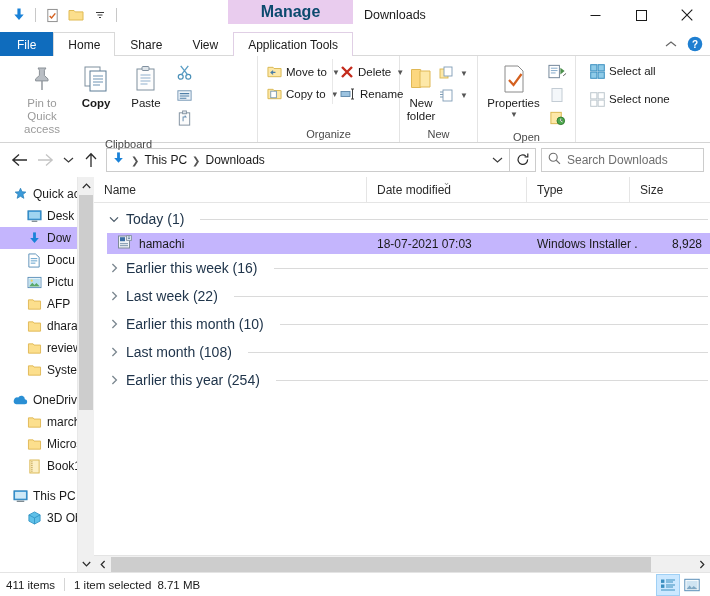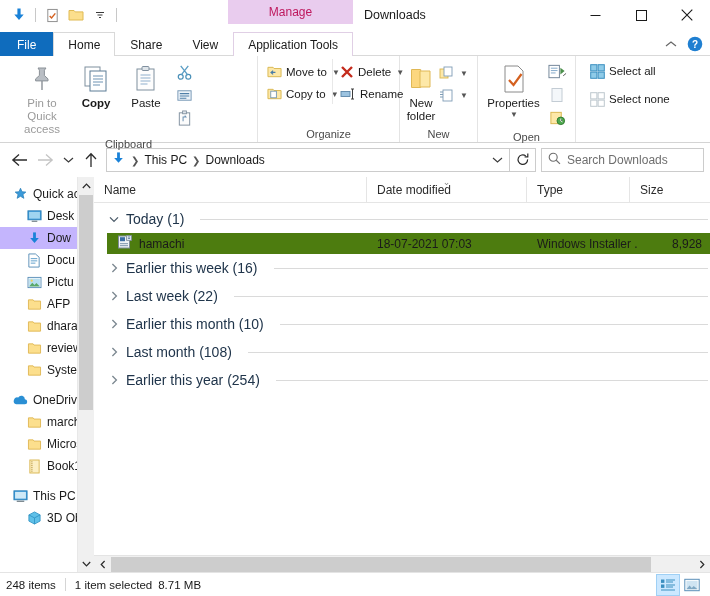--- a/index.html
+++ b/index.html
@@ -23,21 +23,21 @@
     display: flex; align-items: center; height: 30px; padding: 0 4px 0 8px; gap: 2px;
   }
   .qat-btn {
     width: 22px; height: 22px; display: flex; align-items: center; justify-content: center;
   }
   .qat-sep { width: 1px; height: 14px; background: #c8c8c8; margin: 0 3px; }
   .contextual-wrap {
     position: absolute; left: 228px; top: 0; width: 125px; height: 24px;
     background: #e9ccee; display: flex; align-items: center; justify-content: center;
   }
-  .contextual-wrap .ctx-label { font-size: 12px; color: #be185d; }
+  .contextual-wrap .ctx-label { font-size: 16px; color: #0c4a6e; font-weight: bold; }
   .title-text {
     position: absolute; left: 364px; top: 8px; font-size: 12.5px; color: #1a1a1a;
   }
   .wincontrols {
     position: absolute; right: 0; top: 0; display: flex; height: 30px;
   }
   .wc {
     width: 46px; height: 30px; display: flex; align-items: center; justify-content: center;
   }
   .wc svg { display:block; }
@@ -160,21 +160,21 @@
   .grouphdr {
     height: 28px; display: flex; align-items: center; gap: 6px; padding-left: 14px;
     font-size: 14px; color: #20354b;
   }
   .grouphdr .chev { width: 12px; display:flex; align-items:center; justify-content:center; color:#5a5a5a; }
   .grouphdr .gh-rule { flex: 1; height: 1px; background: #dadada; margin-left: 10px; margin-right: 2px; }
   .frow {
     height: 21px; display: flex; align-items: center; font-size: 12px; color: #1a1a1a;
     margin-left: 13px;
   }
-  .frow.selected { background: #4d7c0f; }
+  .frow.selected { background: #c4b5fd; }
   .fcell { padding-left: 10px; display: flex; align-items: center; gap: 6px; overflow: hidden; white-space: nowrap; }
   .fcell.right { justify-content: flex-end; padding-right: 8px; }
   .hscroll {
     height: 17px; background: #f0f0f0; display: flex; align-items: center; flex: none;
     border-top: 1px solid #e4e4e4;
   }
   .hs-arrow { width: 17px; height: 17px; display:flex; align-items:center; justify-content:center; }
   .hs-track { flex: 1; height: 17px; position: relative; }
   .hs-thumb { position: absolute; left: 0; top: 1px; bottom: 1px; width: 540px; background: #cdcdcd; }
 
@@ -851,21 +851,21 @@
         <div class="hs-arrow">
           <svg width="6" height="9" viewBox="0 0 6 9">
               <path d="M1.4 1l3.4 3.5L1.4 8" stroke="#2b2b2b" stroke-width="1.2" fill="none"></path>
             </svg>
         </div>
       </div>
     </div>
   </div>
 
   <div class="statusbar">
-    <span class="st-text">248 items</span>
+    <span class="st-text">411 items</span>
     <span class="st-sep"></span>
     <span class="st-text">1 item selected</span>
     <span class="st-text" style="margin-left:6px">8.71 MB</span>
     <span class="st-spacer"></span>
     <span class="view-btn active">
       <svg width="16" height="14" viewBox="0 0 16 14">
           <rect x="1" y="1.5" width="3.4" height="3.4" fill="#3b8fc0"></rect>
           <rect x="1" y="6.5" width="3.4" height="3.4" fill="#3b8fc0"></rect>
           <path d="M6 2h9M6 4h7M6 7h9M6 9h7M1 12h14" stroke="#3b8fc0" stroke-width="1.1"></path>
         </svg>

